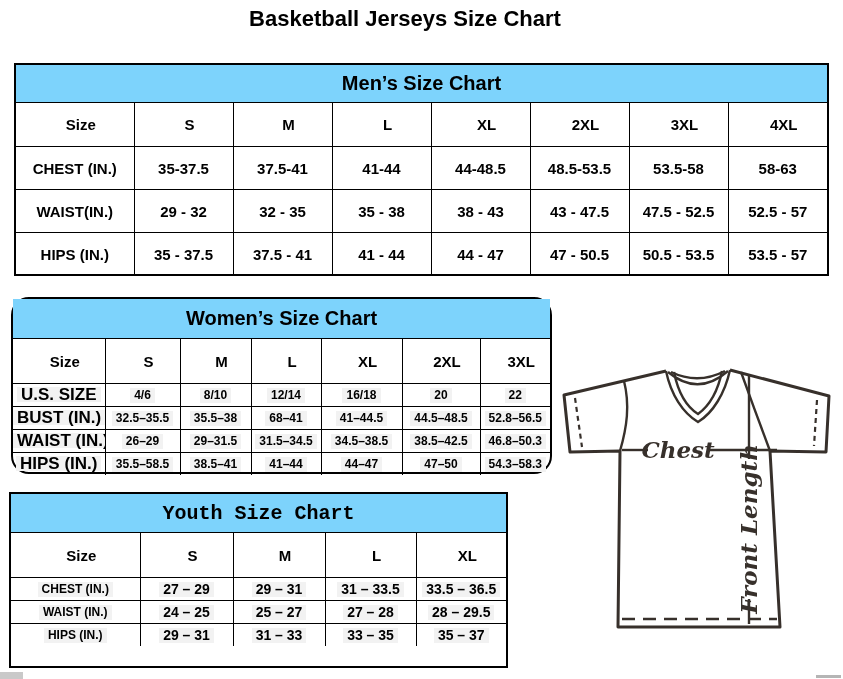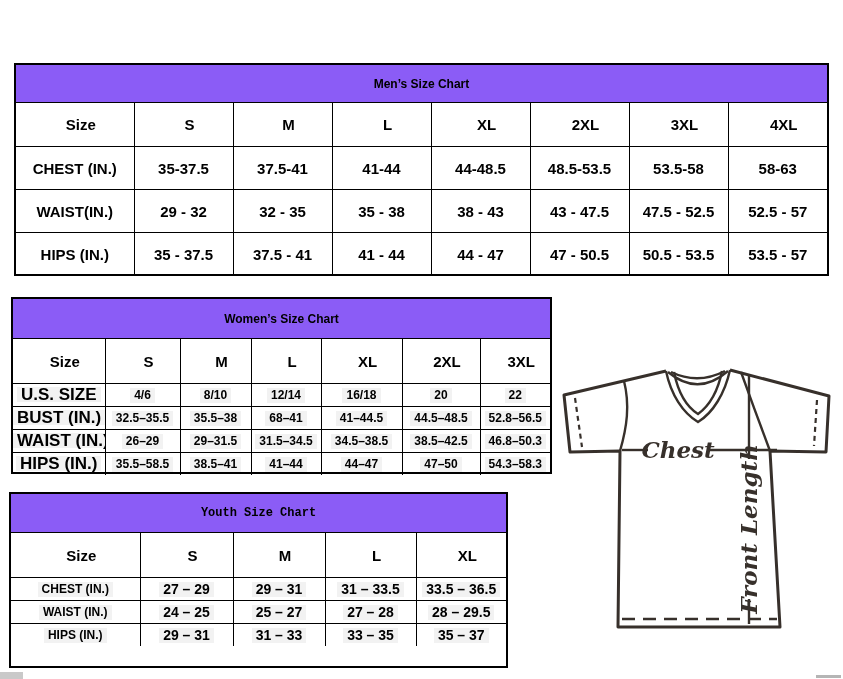--- a/index.html
+++ b/index.html
@@ -6,39 +6,39 @@
   .canvas{
     position:relative;width:843px;height:679px;background:#ffffff;overflow:hidden;
     font-family:"Liberation Sans", sans-serif;color:#000;
   }
   .page-title{
     position:absolute;top:6px;left:0;width:810px;margin:0;
     text-align:center;font-size:22px;font-weight:bold;letter-spacing:0;
   }
   .chart{position:absolute;border:2px solid #000;background:#fff;box-sizing:border-box;}
   .chart-title{
-    background:#8b5cf6;border-bottom:1.5px solid #000;text-align:center;font-weight:bold;
-    font-size:12px;display:flex;align-items:center;justify-content:center;
+    background:#7dd3fc;border-bottom:1.5px solid #000;text-align:center;font-weight:bold;
+    font-size:20px;display:flex;align-items:center;justify-content:center;
   }
   .chart table{border-collapse:collapse;width:100%;table-layout:fixed;}
   .chart th,.chart td{
     border:1.5px solid #000;text-align:center;vertical-align:middle;
     font-weight:bold;padding:0;overflow:hidden;white-space:nowrap;
   }
   .chart table tr > *:first-child{border-left:none;}
   .chart table tr > *:last-child{border-right:none;}
   .chart table tbody tr:last-child > *{border-bottom:none;}
   .chart table thead tr > *{border-top:none;padding-left:12px;}
 
   .mens{left:14px;top:63px;width:815px;height:213px;}
   .mens .chart-title{height:37px;}
   .mens .size-row > *{height:43px;font-size:15px;}
   .mens .data-row > *{height:42px;font-size:15px;}
 
-  .womens{left:11px;top:297px;width:541px;height:177px;}
+  .womens{left:11px;top:297px;width:541px;height:177px;border-radius:18px;}
   .womens .chart-title{height:39px;}
   .womens .size-row > *{height:44px;font-size:15px;}
   .womens .data-row > *{height:22px;font-size:12px;}
   .womens .data-row th{font-size:17px;}
 
   .youth{left:9px;top:492px;width:499px;height:176px;}
   .youth .chart-title{height:38px;font-family:Liberation Mono, monospace;}
   .youth .size-row > *{height:44px;font-size:15px;}
   .youth .data-row > *{height:22px;font-size:14px;}
   .youth .data-row th{font-size:12px;}
@@ -59,20 +59,21 @@
     font-style:italic;font-weight:bold;
   }
   .artifact-bl{position:absolute;left:0;top:672px;width:23px;height:7px;background:#c9c9c9;}
   .artifact-br{position:absolute;left:816px;top:675px;width:25px;height:3px;background:#b5b5b5;}
 </style>
 </head>
 <body>
 
 <div class="canvas">
 
+  <h1 class="page-title">Basketball Jerseys Size Chart</h1>
 
   <section class="chart mens">
     <div class="chart-title">Men’s Size Chart</div>
     <table>
       <colgroup>
         <col style="width:118px">
           <col>
           <col>
           <col>
           <col>

